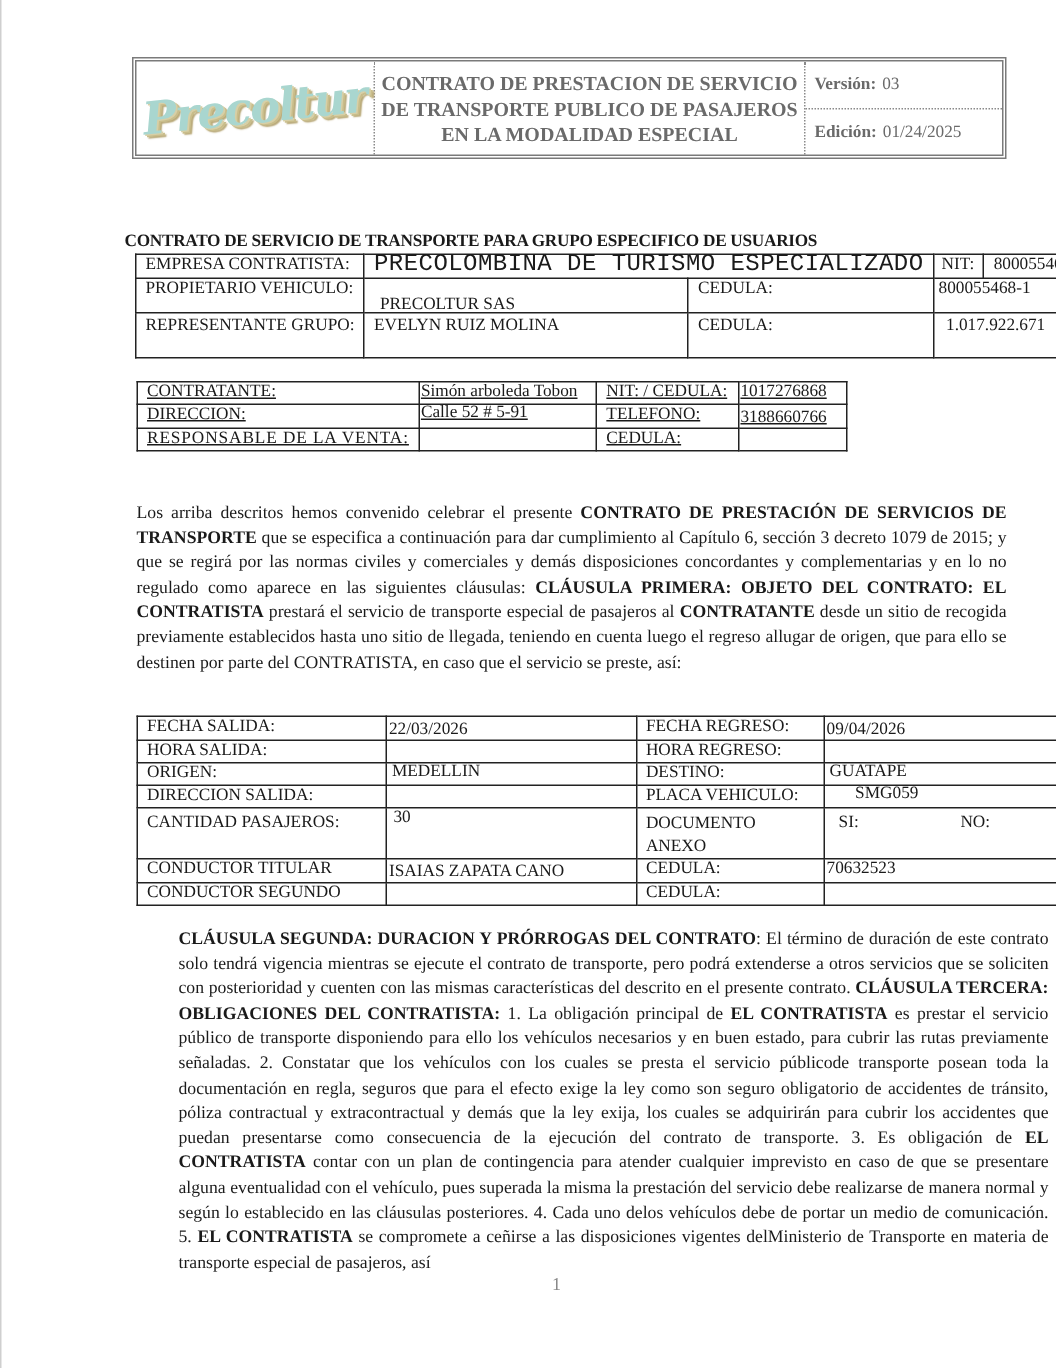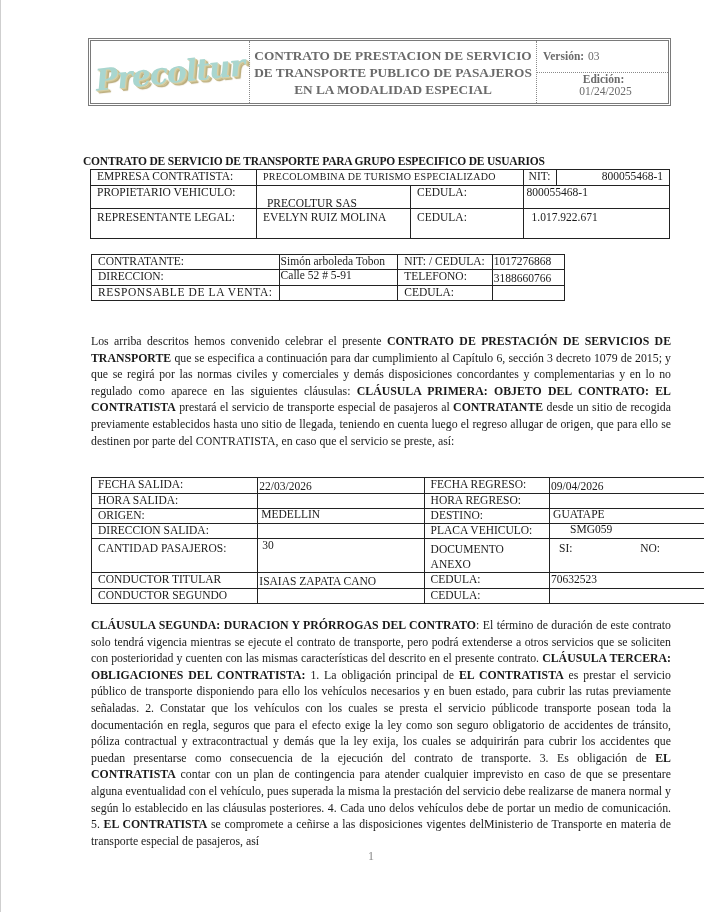--- a/index.html
+++ b/index.html
@@ -12,21 +12,21 @@
             border:3px double #7a7a7a; box-sizing:border-box; display:flex; }
   .logo-cell { width:158px; border-right:1px dotted #8a8a8a; display:flex; align-items:center; justify-content:center; }
   .logo-text { font-family:"DejaVu Serif",serif; font-style:italic; font-weight:bold; font-size:30px;
                color:#a9d6cf; text-shadow:1px 1px 0 #d7cfa6, 2px 2px 0 #c9bd8a, 3px 3px 1px #b8a877;
                letter-spacing:-1px; transform:rotate(-6deg); }
   .title-cell { width:286px; border-right:1px dotted #8a8a8a; display:flex; flex-direction:column; align-items:center; justify-content:center;
                 font-weight:bold; font-size:13.3px; line-height:17px; color:#6a6a6a; text-align:center; }
   .meta-cell { flex:1; display:flex; flex-direction:column; }
   .meta-row { flex:1; display:flex; align-items:center; padding-left:6px; font-size:11.5px; color:#6a6a6a; }
   .meta-row b { margin-right:4px; }
-  .meta-row + .meta-row { border-top:1px dotted #8a8a8a;flex-direction:column; }
+  .meta-row + .meta-row { border-top:1px dotted #8a8a8a; }
 
   .section-title { position:absolute; left:83px; top:155px; font-weight:bold; font-size:11.5px; letter-spacing:-0.2px;font-family:Liberation Serif, serif; }
 
   table { border-collapse:collapse; position:absolute; font-size:11.5px; }
   td { border:1px solid #222; padding:0 6px; vertical-align:top; line-height:13px; white-space:nowrap; }
 
   .p { position:absolute; left:91px; width:580px; font-size:11.8px; line-height:16.6px; text-align:justify; }
   .p b { font-weight:bold; }
   .pagenum { position:absolute; left:368px; top:849px; font-size:12px; color:#888; }
 </style>
@@ -62,40 +62,40 @@
   <colgroup>
       <col style="width:171px">
       <col style="width:156px">
       <col style="width:118px">
       <col style="width:9px">
       <col style="width:126px">
     </colgroup>
   <tbody>
       <tr style="height:16px">
     <td>EMPRESA CONTRATISTA:</td>
-    <td colspan="2" style="font-family:Liberation Serif, serif;font-size:10px;letter-spacing:0.3px">PRECOLOMBINA DE TURISMO ESPECIALIZADO</td>
+    <td colspan="2" style="font-family:Liberation Mono, monospace;font-size:16px;letter-spacing:0.3px">PRECOLOMBINA DE TURISMO ESPECIALIZADO</td>
     <td style="padding-left:5px">NIT:</td>
     <td style="text-align:right">800055468-1</td>
   </tr>
   <tr style="height:22px">
     <td>PROPIETARIO VEHICULO:</td>
     <td style="vertical-align:bottom;padding-top:8px;line-height:9px;overflow:hidden;height:14px;padding-left:10px">PRECOLTUR SAS</td>
     <td>CEDULA:</td>
     <td colspan="2" style="padding-left:3px">800055468-1</td>
   </tr>
   <tr style="height:30px">
-    <td style="padding-top:2px">REPRESENTANTE LEGAL:</td>
+    <td style="padding-top:2px">REPRESENTANTE GRUPO:</td>
     <td style="padding-top:2px">EVELYN RUIZ MOLINA</td>
     <td style="padding-top:2px">CEDULA:</td>
     <td colspan="2" style="padding-top:2px;padding-left:8px">1.017.922.671</td>
   </tr>
 </tbody>
   </table>
 
-<table style="left:91px; top:254px; width:474px;">
+<table style="left:91px; top:254px; width:474px;text-decoration:underline;">
   <colgroup>
       <col style="width:170px">
       <col style="width:174px">
       <col style="width:102px">
       <col style="width:133px">
     </colgroup>
   <tbody>
       <tr style="height:15px">
     <td>CONTRATANTE:</td>
     <td style="padding-left:1px">Simón arboleda Tobon</td>
@@ -174,17 +174,17 @@
   </tr>
   <tr style="height:15px">
     <td>CONDUCTOR SEGUNDO</td>
     <td></td>
     <td>CEDULA:</td>
     <td></td>
   </tr>
 </tbody>
   </table>
 
-<div class="p" style="top:617px;">
+<div class="p" style="top:617px;margin-left:28px;">
   <b>CLÁUSULA SEGUNDA: DURACION Y PRÓRROGAS DEL CONTRATO</b><span>: El término de duración de este contrato solo tendrá vigencia mientras se ejecute el contrato de transporte, pero podrá extenderse a otros servicios que se soliciten con posterioridad y cuenten con las mismas características del descrito en el presente contrato. </span><b>CLÁUSULA TERCERA: OBLIGACIONES DEL CONTRATISTA:</b><span> 1. La obligación principal de </span><b>EL CONTRATISTA</b><span> es prestar el servicio público de transporte disponiendo para ello los vehículos necesarios y en buen estado, para cubrir las rutas previamente señaladas.  2. Constatar que los vehículos con los cuales se presta el servicio públicode transporte posean toda la documentación en regla, seguros que para el efecto exige la ley como son seguro obligatorio de accidentes de tránsito, póliza contractual y extracontractual y demás que la ley exija, los cuales se adquirirán para cubrir los accidentes que puedan presentarse como consecuencia de la ejecución del contrato de transporte. 3. Es obligación de </span><b>EL CONTRATISTA</b><span> contar con un plan de contingencia para atender cualquier imprevisto en caso de que se presentare alguna eventualidad con el vehículo, pues superada la misma la prestación del servicio debe realizarse de manera normal y según lo establecido en las cláusulas posteriores. 4. Cada uno delos vehículos debe de portar un medio de comunicación. 5. </span><b>EL CONTRATISTA</b><span> se compromete a ceñirse a las disposiciones vigentes delMinisterio de Transporte en materia de transporte especial de pasajeros, así</span>
 </div>
 
 <div class="pagenum">1</div>
 
 </body></html>

